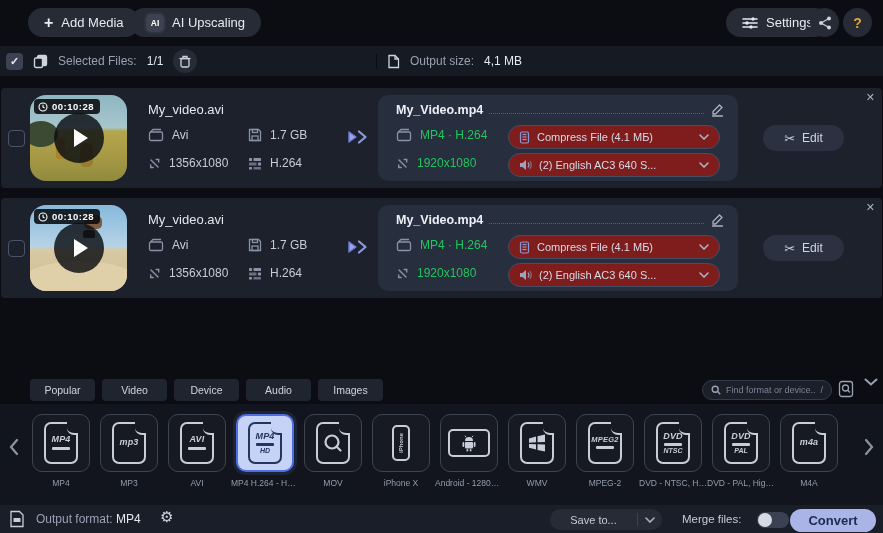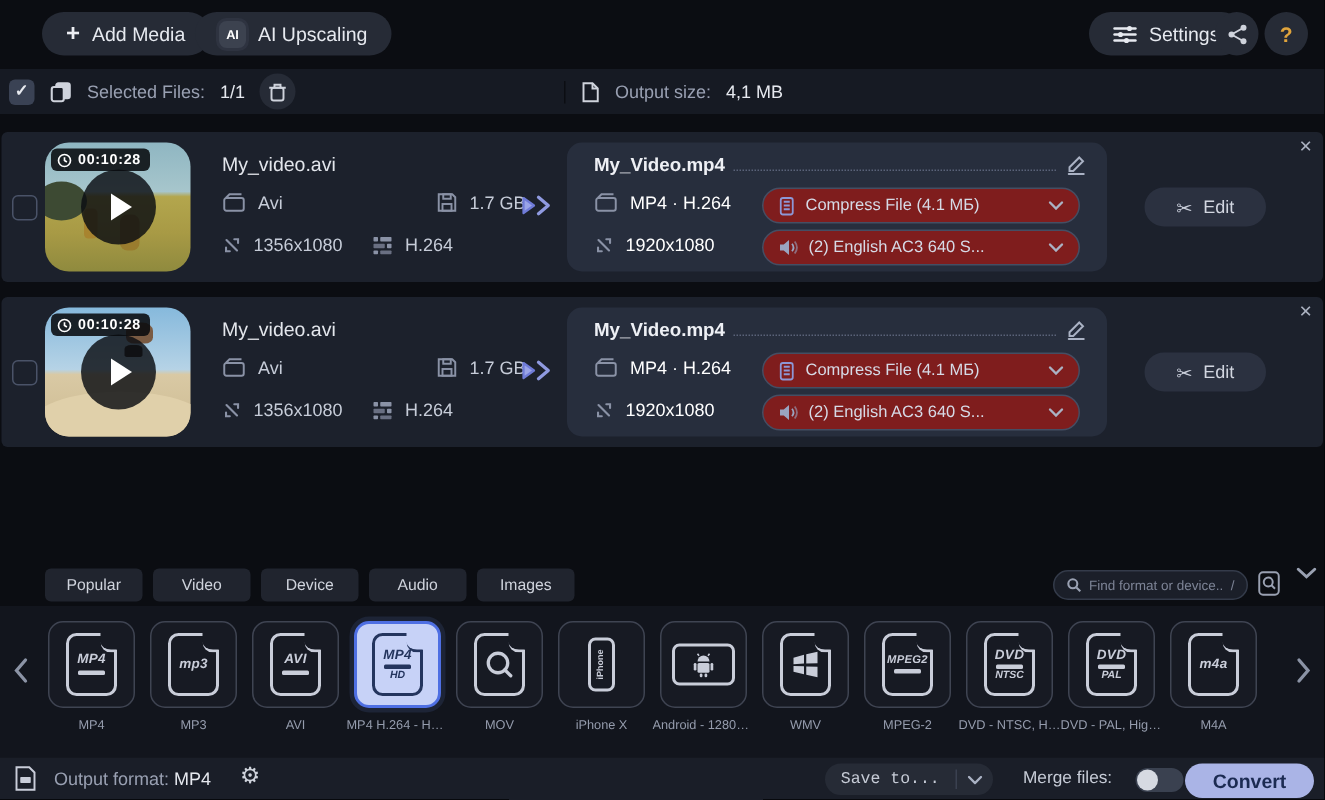--- a/index.html
+++ b/index.html
@@ -45,30 +45,30 @@
   .thumb[data-scene="bmx"]::before { content:""; position:absolute; left:54px; top:10px; width:18px; height:14px; background:#7a5b43; border-radius:40% 40% 30% 30%; box-shadow:-4px 12px 0 -3px #2e2a26; }
   .thumb[data-scene="bmx"]::after { content:""; position:absolute; left:-10px; top:56px; width:120px; height:44px; background:#e0d0aa; border-radius:50% 50% 0 0; }
   .ts-badge { position:absolute; left:4px; top:4px; z-index:3; display:flex; align-items:center; gap:4px;
               background:rgba(8,10,14,0.88); border-radius:4px; padding:2px 6px 2px 4px; color:#fff; font-size:9.5px; font-weight:bold; letter-spacing:0.5px; }
   .play { position:absolute; z-index:2; left:50%; top:50%; transform:translate(-50%,-50%); width:50px; height:50px; border-radius:50%;
           background:rgba(10,12,17,0.82); display:flex; align-items:center; justify-content:center; cursor:pointer; }
   .play .tri { width:0; height:0; border-left:14px solid #fff; border-top:9px solid transparent; border-bottom:9px solid transparent; margin-left:4px; }
   .fname { position:absolute; left:147px; top:14px; font-size:13px; color:#e3e6ec; }
   .meta { position:absolute; display:flex; align-items:center; gap:8px; color:#c6ccd8; font-size:12px; }
   .meta svg { color:#8a92a6; }
-  .m1 { left:147px; top:40px; } .m2 { left:247px; top:40px;margin-left:43px; }
+  .m1 { left:147px; top:40px; } .m2 { left:247px; top:40px; }
   .m3 { left:147px; top:68px; } .m4 { left:247px; top:68px; }
   .transfer { position:absolute; left:344px; top:40px; color:#9aa4e8; }
 
   .outpanel { position:absolute; left:377px; top:7px; width:360px; height:86px; background:#272e3d; border-radius:10px; }
   .out-name-row { position:absolute; left:18px; right:14px; top:8px; display:flex; align-items:flex-end; gap:6px; }
   .out-name { font-size:12.5px; font-weight:bold; color:#eef0f5; white-space:nowrap; }
   .leader { flex:1; border-bottom:1px dotted #5a6279; margin-bottom:3px; }
   .pencil { color:#aab2c4; cursor:pointer; }
-  .out-line { position:absolute; left:18px; display:flex; align-items:center; gap:8px; color:#ffffff; font-size:12px; }
+  .out-line { position:absolute; left:18px; display:flex; align-items:center; gap:8px; color:#22c55e; font-size:12px; }
   .ol1 { top:33px; } .ol2 { top:61px; }
   .out-line svg { color:#8a92a6; }
   .dd { position:absolute; left:130px; width:212px; height:24px; background:#7f1d1d; border:1px solid #454e63; border-radius:13px;
         display:flex; align-items:center; gap:7px; padding:0 10px; cursor:pointer; }
   .dd1 { top:30px; } .dd2 { top:58px; }
   .dd span { flex:1; font-size:11px; color:#d6dae6; white-space:nowrap; overflow:hidden; }
   .chev { color:#aab2c4; }
   .edit-btn { position:absolute; left:762px; top:37px; width:81px; height:26px; background:#2b3140; border-radius:13px;
               display:flex; align-items:center; justify-content:center; gap:7px; font-size:12px; color:#d2d6e0; cursor:pointer; }
   .scissors { font-size:13px; color:#c8cdd9; }
@@ -108,21 +108,21 @@
   .tablet-shape { position:relative; width:42px; height:28px; border:2px solid currentColor; border-radius:5px;
                   display:flex; align-items:center; justify-content:center; }
 
   
   .footer { position:absolute; top:505px; left:0; right:0; height:28px; background:#1a1e28; display:flex; align-items:center; }
   .fmt-ic { position:absolute; left:9px; top:5px; color:#c9cdd9; }
   .out-fmt { position:absolute; left:36px; top:7px; font-size:12px; color:#99a0b2; }
   .out-fmt b { color:#e6e9ef; font-weight:normal; }
   .gear { position:absolute; left:160px; top:3px; font-size:15px; color:#cfd3dc; cursor:pointer; }
   .saveto { position:absolute; left:550px; top:4px; width:112px; height:21px; background:#262b36; border-radius:11px;
-            display:flex; align-items:center; cursor:pointer;font-family:Liberation Mono, monospace; }
+            display:flex; align-items:center; cursor:pointer; }
   .saveto .lbl { flex:1; text-align:center; font-size:11px; color:#c6cbd6; }
   .saveto .div { width:1px; height:13px; background:#3a4150; }
   .saveto .chev { padding:0 7px; }
   .merge-lbl { position:absolute; left:682px; top:8px; font-size:11.5px; color:#c6cbd6; }
   .toggle { position:absolute; left:757px; top:7px; width:32px; height:16px; border-radius:8px; background:#3a4150; cursor:pointer; }
   .toggle .knob { position:absolute; left:1px; top:1px; width:14px; height:14px; border-radius:50%; background:#d6dae2; transition:left .1s; }
   .convert { position:absolute; left:790px; top:4px; width:86px; height:23px; border-radius:12px; background:#aab4e6;
              color:#1c2b52; font-size:13px; font-weight:bold; display:flex; align-items:center; justify-content:center; cursor:pointer; }
 
   svg { display:block; }

